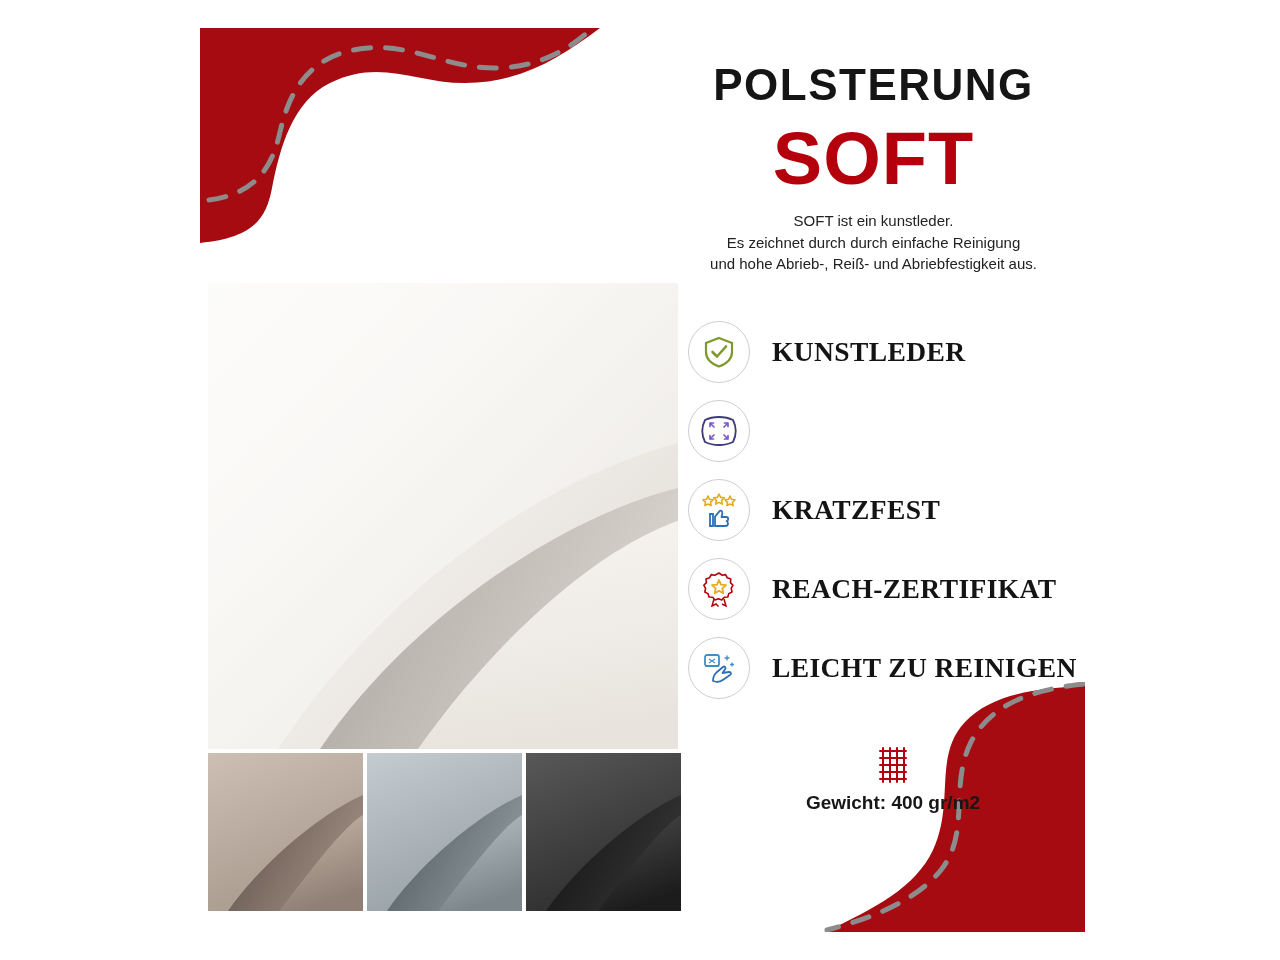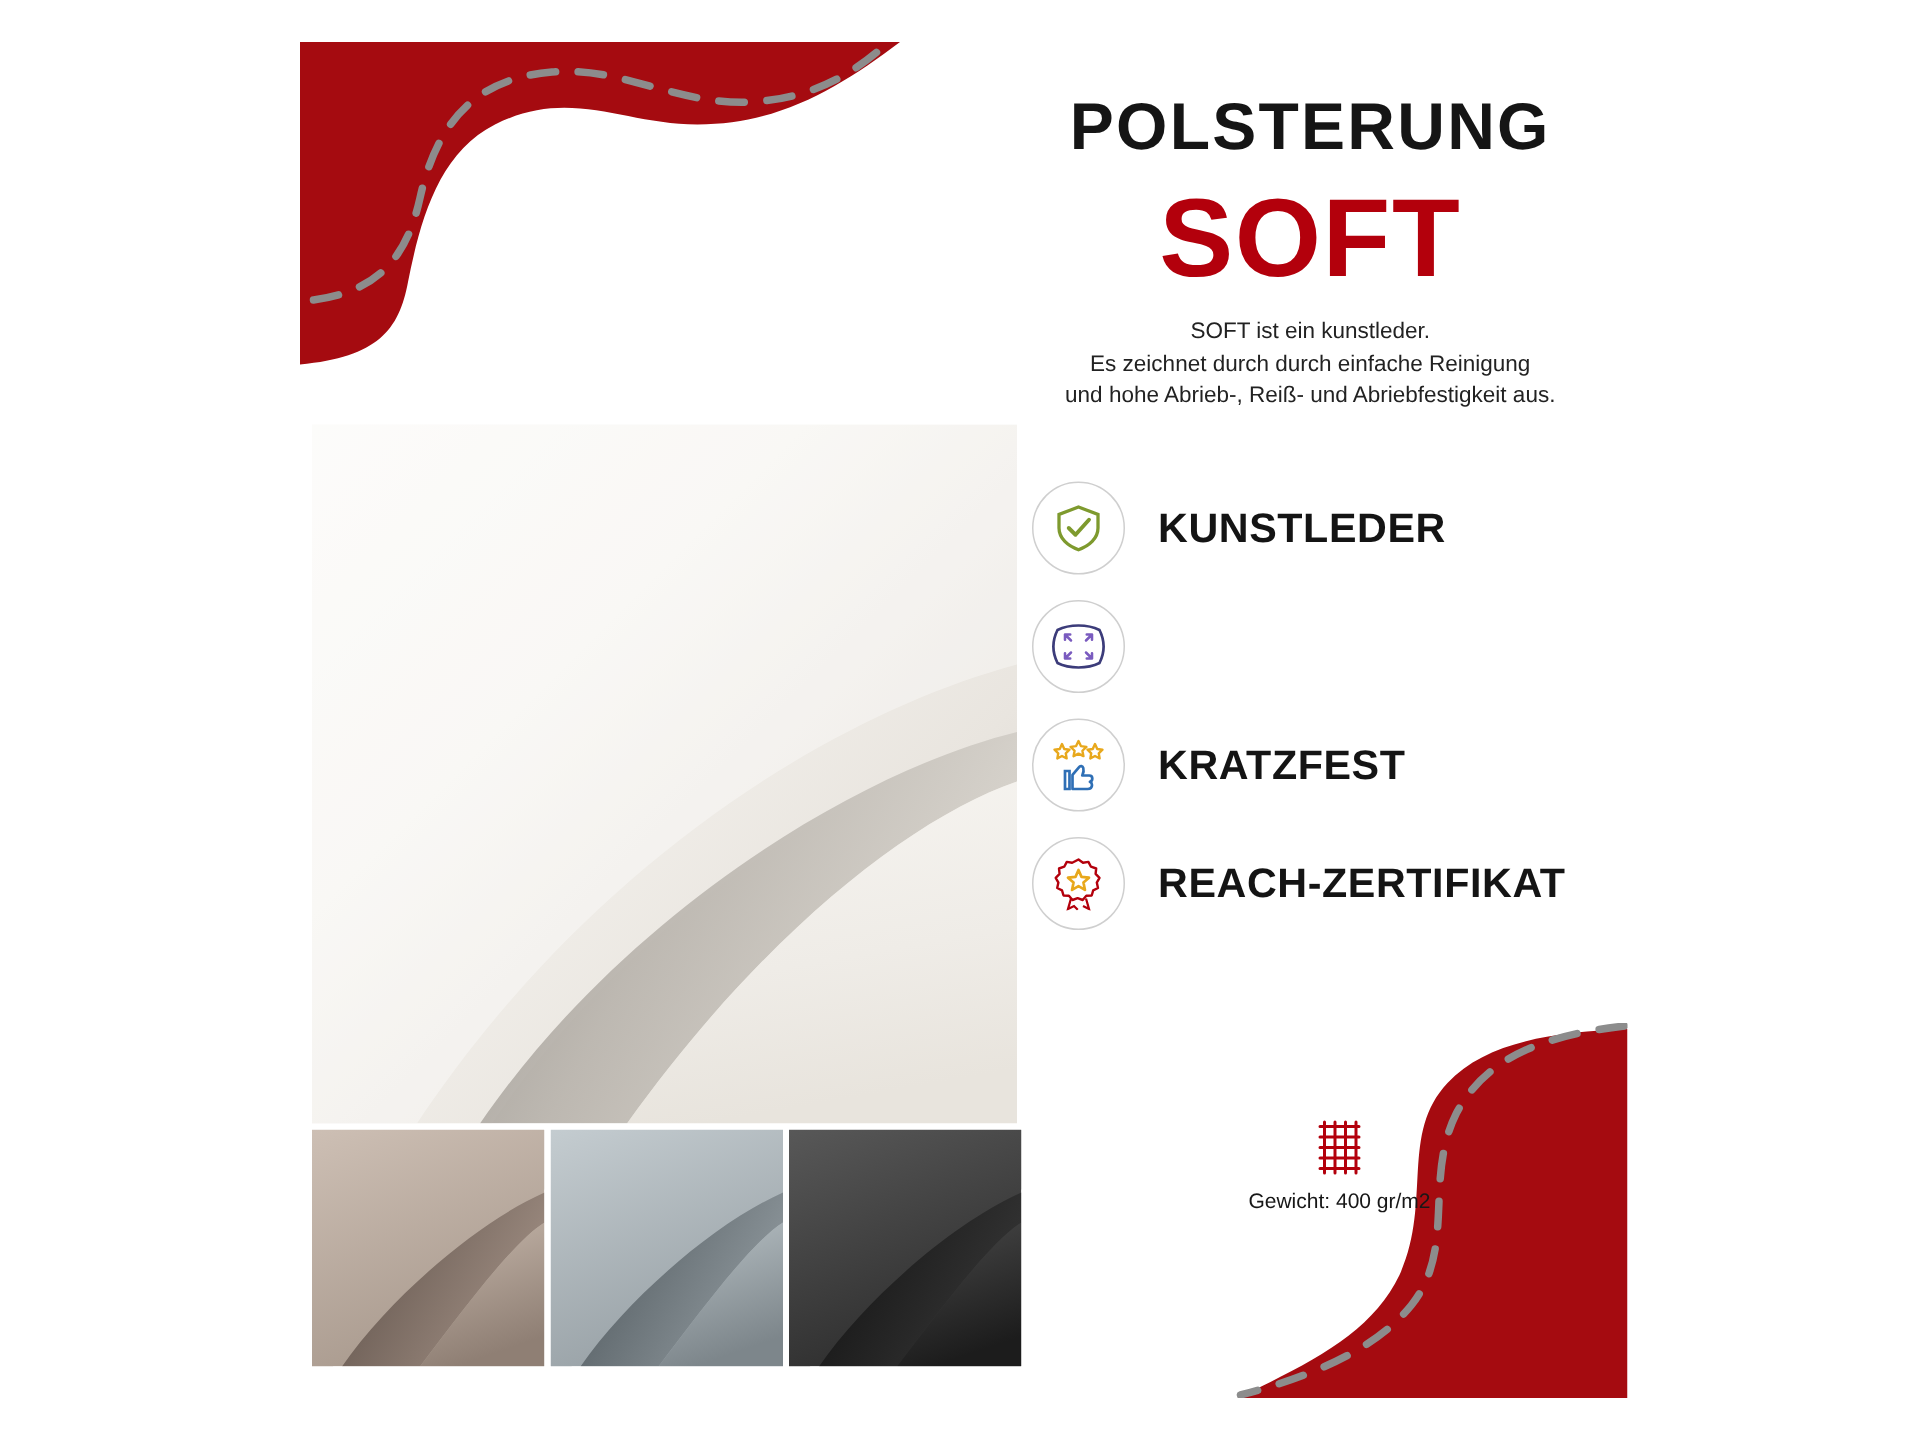--- a/index.html
+++ b/index.html
@@ -92,42 +92,43 @@
     justify-content: center;
     flex: 0 0 auto;
   }
   .feature-label {
     margin-left: 22px;
     font-size: 27.5px;
     font-weight: bold;
     letter-spacing: 0.4px;
     color: #141414;
     white-space: nowrap;
+    font-family: Liberation Serif, serif;
   }
 
   
   .specs {
     position: absolute;
     left: 678px;
     top: 742px;
     width: 430px;
     text-align: center;
   }
   .spec-block {
     margin-bottom: 22px;
   }
   .spec-icon {
     height: 44px;
     display: flex;
     align-items: center;
     justify-content: center;
   }
   .spec-text {
-    font-size: 14px;
-    font-weight: normal;
+    font-size: 19px;
+    font-weight: bold;
     color: #171717;
     margin-top: 6px;
     white-space: nowrap;
   }
 
   
   .hero-img {
     position: absolute;
     left: 208px;
     top: 283px;
@@ -222,20 +223,35 @@
       <svg width="36" height="36" viewBox="0 0 36 36">
         <path d="M18 2 L21 4.2 L24.6 3.6 L26.3 6.8 L29.8 8 L29.4 11.6 L32 14.2 L30.2 17.4 L31 21 L27.8 22.6 L26.8 26 L23.2 26.2 L20.8 29 L17.4 27.8 L14 29 L11.6 26.2 L8 26 L7 22.6 L3.8 21 L4.6 17.4 L2.8 14.2 L5.4 11.6 L5 8 L8.5 6.8 L10.2 3.6 L13.8 4.2 Z" fill="none" stroke="#b3000c" stroke-width="1.6" stroke-linejoin="round"></path>
         <path d="M18 9 L20 13.6 L25 14.1 L21.3 17.4 L22.3 22.3 L18 19.8 L13.7 22.3 L14.7 17.4 L11 14.1 L16 13.6 Z" fill="none" stroke="#e8a81c" stroke-width="1.8" stroke-linejoin="round"></path>
         <path d="M13 28 L11 35 L15 33 L17.5 35.5" fill="none" stroke="#b3000c" stroke-width="1.5"></path>
         <path d="M23 28 L25 35 L21 33" fill="none" stroke="#b3000c" stroke-width="1.5"></path>
       </svg>
     </div>
     <div class="feature-label">REACH-ZERTIFIKAT</div>
   </div>
 
+  <div class="feature-row">
+    <div class="feature-badge">
+      <svg width="36" height="36" viewBox="0 0 36 36">
+        <rect x="4" y="5" width="14" height="11" rx="2" fill="none" stroke="#3d8fc4" stroke-width="1.8"></rect>
+        <path d="M4 16 L18 16" stroke="#3d8fc4" stroke-width="1.4"></path>
+        <path d="M8 9 L14 13 M14 9 L8 13" stroke="#3d8fc4" stroke-width="1.2"></path>
+        <path d="M12 31 C12 27 13.5 24 16 22 L22 17 C23.4 15.8 25.2 17.4 24.2 19 L21.5 23 L28 22 C30 21.8 30.8 24 29 25 L22.5 29.5 C20.5 31 18.5 32 16 32 Z" fill="none" stroke="#2f6fb5" stroke-width="1.8" stroke-linejoin="round"></path>
+        <g stroke="#3d8fc4" stroke-width="1.3" stroke-linecap="round">
+          <path d="M26 6 L26 10 M24 8 L28 8"></path>
+          <path d="M31 13 L31 16 M29.5 14.5 L32.5 14.5"></path>
+        </g>
+      </svg>
+    </div>
+    <div class="feature-label">LEICHT ZU REINIGEN</div>
+  </div>
 
 </div>
 
 <div class="specs">
   <div class="spec-block">
     <div class="spec-icon">
       <svg width="46" height="42" viewBox="0 0 46 42">
         <g stroke="#b3000c" stroke-width="2" fill="none" stroke-linecap="round">
           <path d="M10 8 L36 8 M10 15 L36 15 M10 22 L36 22 M10 29 L36 29 M10 36 L36 36"></path>
           <path d="M13 5 L13 39 M20 5 L20 39 M27 5 L27 39 M34 5 L34 39"></path>

